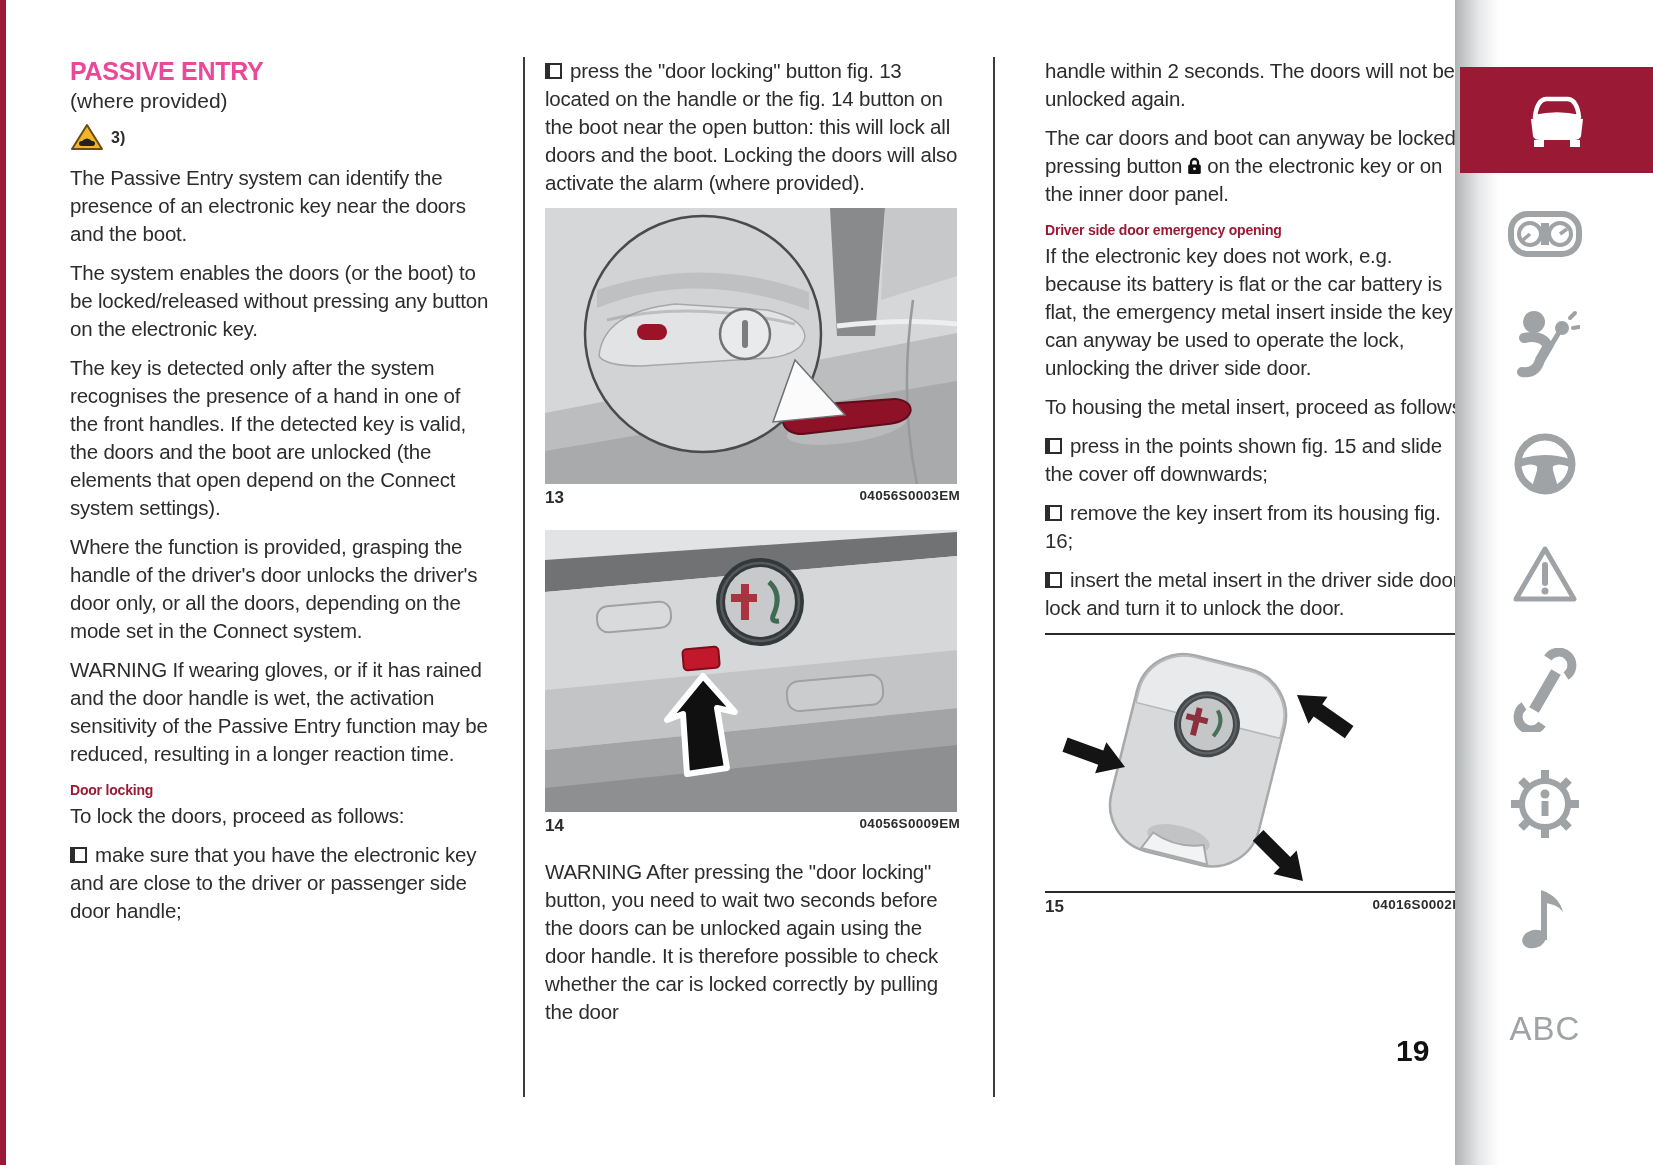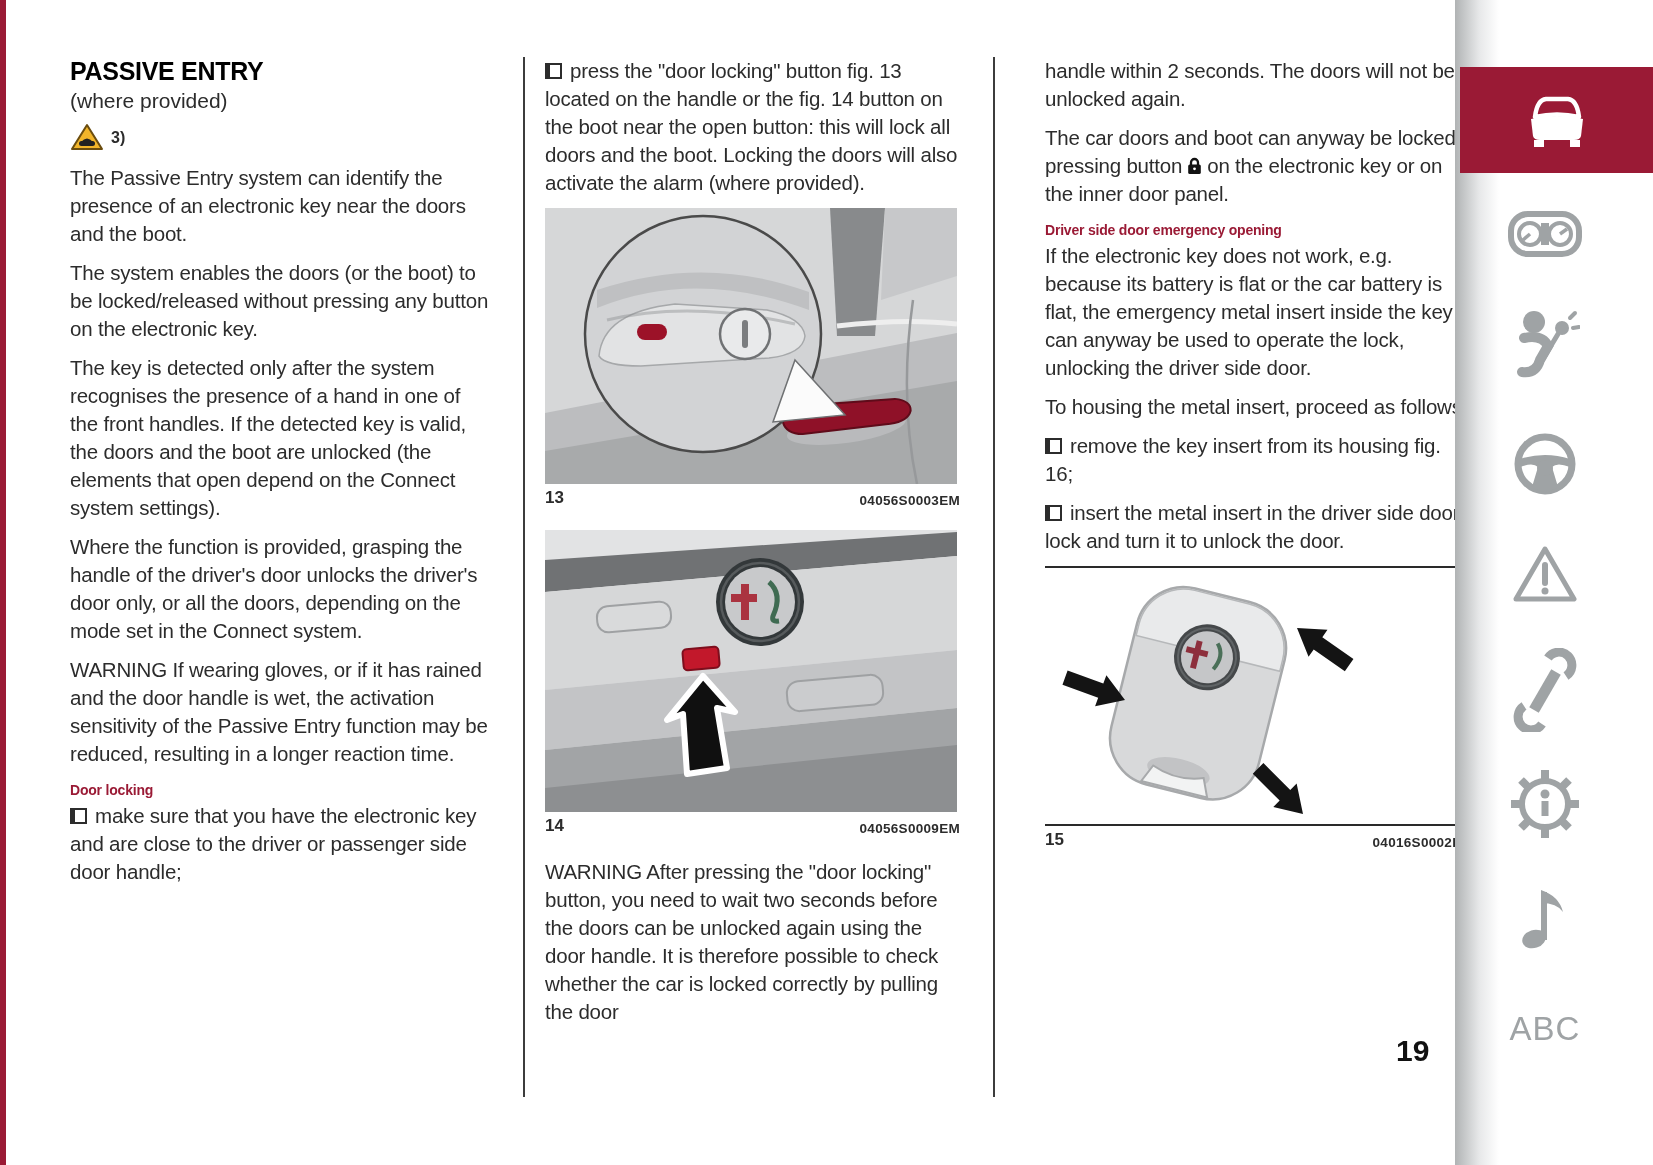--- a/index.html
+++ b/index.html
@@ -5,31 +5,31 @@
   html,body{margin:0;padding:0;background:#ffffff;}
   .page{position:relative;width:1653px;height:1165px;background:#ffffff;overflow:hidden;
         font-family:"Liberation Sans", sans-serif;color:#2c2c2c;}
   .edge-line{position:absolute;left:0;top:0;width:6px;height:1165px;background:#9a1a35;}
   .col{position:absolute;top:57px;}
   .col1{left:70px;width:420px;}
   .col2{left:545px;width:415px;}
   .col3{left:1013px;width:428px;margin-left:32px;}
   .vline{position:absolute;top:57px;width:1.5px;height:1040px;background:#3c3c3c;}
   .vline1{left:523px;} .vline2{left:993px;}
-  .h1{font-size:25px;font-weight:bold;color:#000000;letter-spacing:-0.3px;margin:0 0 3px 0;}
+  .h1{font-size:25px;font-weight:bold;color:#ec4899;letter-spacing:-0.3px;margin:0 0 3px 0;}
   .sub{font-size:21px;margin:0 0 10px 0;}
   .h2{font-size:14px;font-weight:bold;color:#9a1a35;letter-spacing:-0.2px;margin:14px 0 4px 0;}
   .body{font-size:20.5px;line-height:28px;letter-spacing:-0.2px;margin:0 0 11px 0;}
   .sq{display:inline-block;width:10px;height:12px;border:2.5px solid #2c2c2c;border-left-width:5px;
       margin-right:8px;transform:translateY(1px);}
   .warnrow{display:flex;align-items:center;gap:7px;margin:4px 0 12px 0;}
   .warnref{font-size:16px;font-weight:bold;}
   .fig{margin:4px 0 10px 0;}
   .fig svg{display:block;}
-  .cap{display:flex;justify-content:space-between;align-items:flex-end;font-weight:bold;margin:4px 0 22px 0;}
+  .cap{display:flex;justify-content:space-between;align-items:flex-start;font-weight:bold;margin:4px 0 22px 0;}
   .cap .num{font-size:17px;}
   .cap .code{font-size:13.5px;letter-spacing:0.3px;}
   .rule{border:none;border-top:2px solid #2a2a2a;margin:10px 0 0 0;}
   .lockicon{display:inline-block;vertical-align:-2px;margin:0 5px;}
   
   .side-shadow{position:absolute;left:1455px;top:0;width:44px;height:1165px;
      background:linear-gradient(to right,#b0b3b4 0%,#e7e8e9 55%,#ffffff 100%);}
   .active-tab{position:absolute;left:1460px;top:67px;width:193px;height:106px;background:#9a1a35;
      display:flex;align-items:center;justify-content:center;}
   .icon-slot{position:absolute;left:1498px;width:94px;display:flex;justify-content:center;}
@@ -56,20 +56,21 @@
         <rect x="9" y="18" width="16" height="5" rx="2.5" fill="#222"></rect>
       </svg>
       <span class="warnref">3)</span>
     </div>
     <p class="body">The Passive Entry system can identify the presence of an electronic key near the doors and the boot.</p>
     <p class="body">The system enables the doors (or the boot) to be locked/released without pressing any button on the electronic key.</p>
     <p class="body">The key is detected only after the system recognises the presence of a hand in one of the front handles. If the detected key is valid, the doors and the boot are unlocked (the elements that open depend on the Connect system settings).</p>
     <p class="body">Where the function is provided, grasping the handle of the driver's door unlocks the driver's door only, or all the doors, depending on the mode set in the Connect system.</p>
     <p class="body">WARNING If wearing gloves, or if it has rained and the door handle is wet, the activation sensitivity of the Passive Entry function may be reduced, resulting in a longer reaction time.</p>
     <div class="h2">Door locking</div>
+    <p class="body">To lock the doors, proceed as follows:</p>
     <p class="body"><span class="sq"></span><span>make sure that you have the electronic key and are close to the driver or passenger side door handle;</span></p>
   </div>
 
   <div class="col col2">
     <p class="body"><span class="sq"></span><span>press the "door locking" button fig. 13 located on the handle or the fig. 14 button on the boot near the open button: this will lock all doors and the boot. Locking the doors will also activate the alarm (where provided).</span></p>
 
     <div class="fig">
       <svg width="412" height="276" viewBox="0 0 412 276">
         <rect width="412" height="276" fill="#d6d7d8"></rect>
         <polygon points="0,205 412,125 412,276 0,276" fill="#bcbdbf"></polygon>
@@ -128,20 +129,21 @@
   <div class="col col3">
     <p class="body">handle within 2 seconds. The doors will not be unlocked again.</p>
     <p class="body"><span>The car doors and boot can anyway be locked pressing button</span><svg class="lockicon" width="15" height="18" viewBox="0 0 15 18">
           <path d="M4 8 V5.5 a3.5 3.5 0 0 1 7 0 V8" fill="none" stroke="#111" stroke-width="2.3"></path>
           <rect x="1.2" y="7.5" width="12.6" height="9.5" rx="1.6" fill="#111"></rect>
           <circle cx="7.5" cy="11.8" r="1.4" fill="#fff"></circle>
         </svg><span>on the electronic key or on the inner door panel.</span></p>
     <div class="h2">Driver side door emergency opening</div>
     <p class="body">If the electronic key does not work, e.g. because its battery is flat or the car battery is flat, the emergency metal insert inside the key can anyway be used to operate the lock, unlocking the driver side door.</p>
     <p class="body">To housing the metal insert, proceed as follows:</p>
+    <p class="body"><span class="sq"></span><span>press in the points shown fig. 15 and slide the cover off downwards;</span></p>
     <p class="body"><span class="sq"></span><span>remove the key insert from its housing fig. 16;</span></p>
     <p class="body"><span class="sq"></span><span>insert the metal insert in the driver side door lock and turn it to unlock the door.</span></p>
 
     <hr class="rule">
     <div class="fig" style="margin-top:0">
       <svg width="424" height="256" viewBox="0 0 424 256">
         <rect width="424" height="256" fill="#ffffff"></rect>
         <g transform="rotate(14 170 115)">
           <rect x="80" y="28" width="152" height="202" rx="48" fill="#d8d9da" stroke="#a7a9ab" stroke-width="2.5"></rect>
           <path d="M82,88 L82,76 a46,46 0 0 1 46,-46 l56,0 a46,46 0 0 1 46,46 l0,12 Z" fill="#e9eaeb" stroke="#b6b8ba" stroke-width="1.5"></path>

